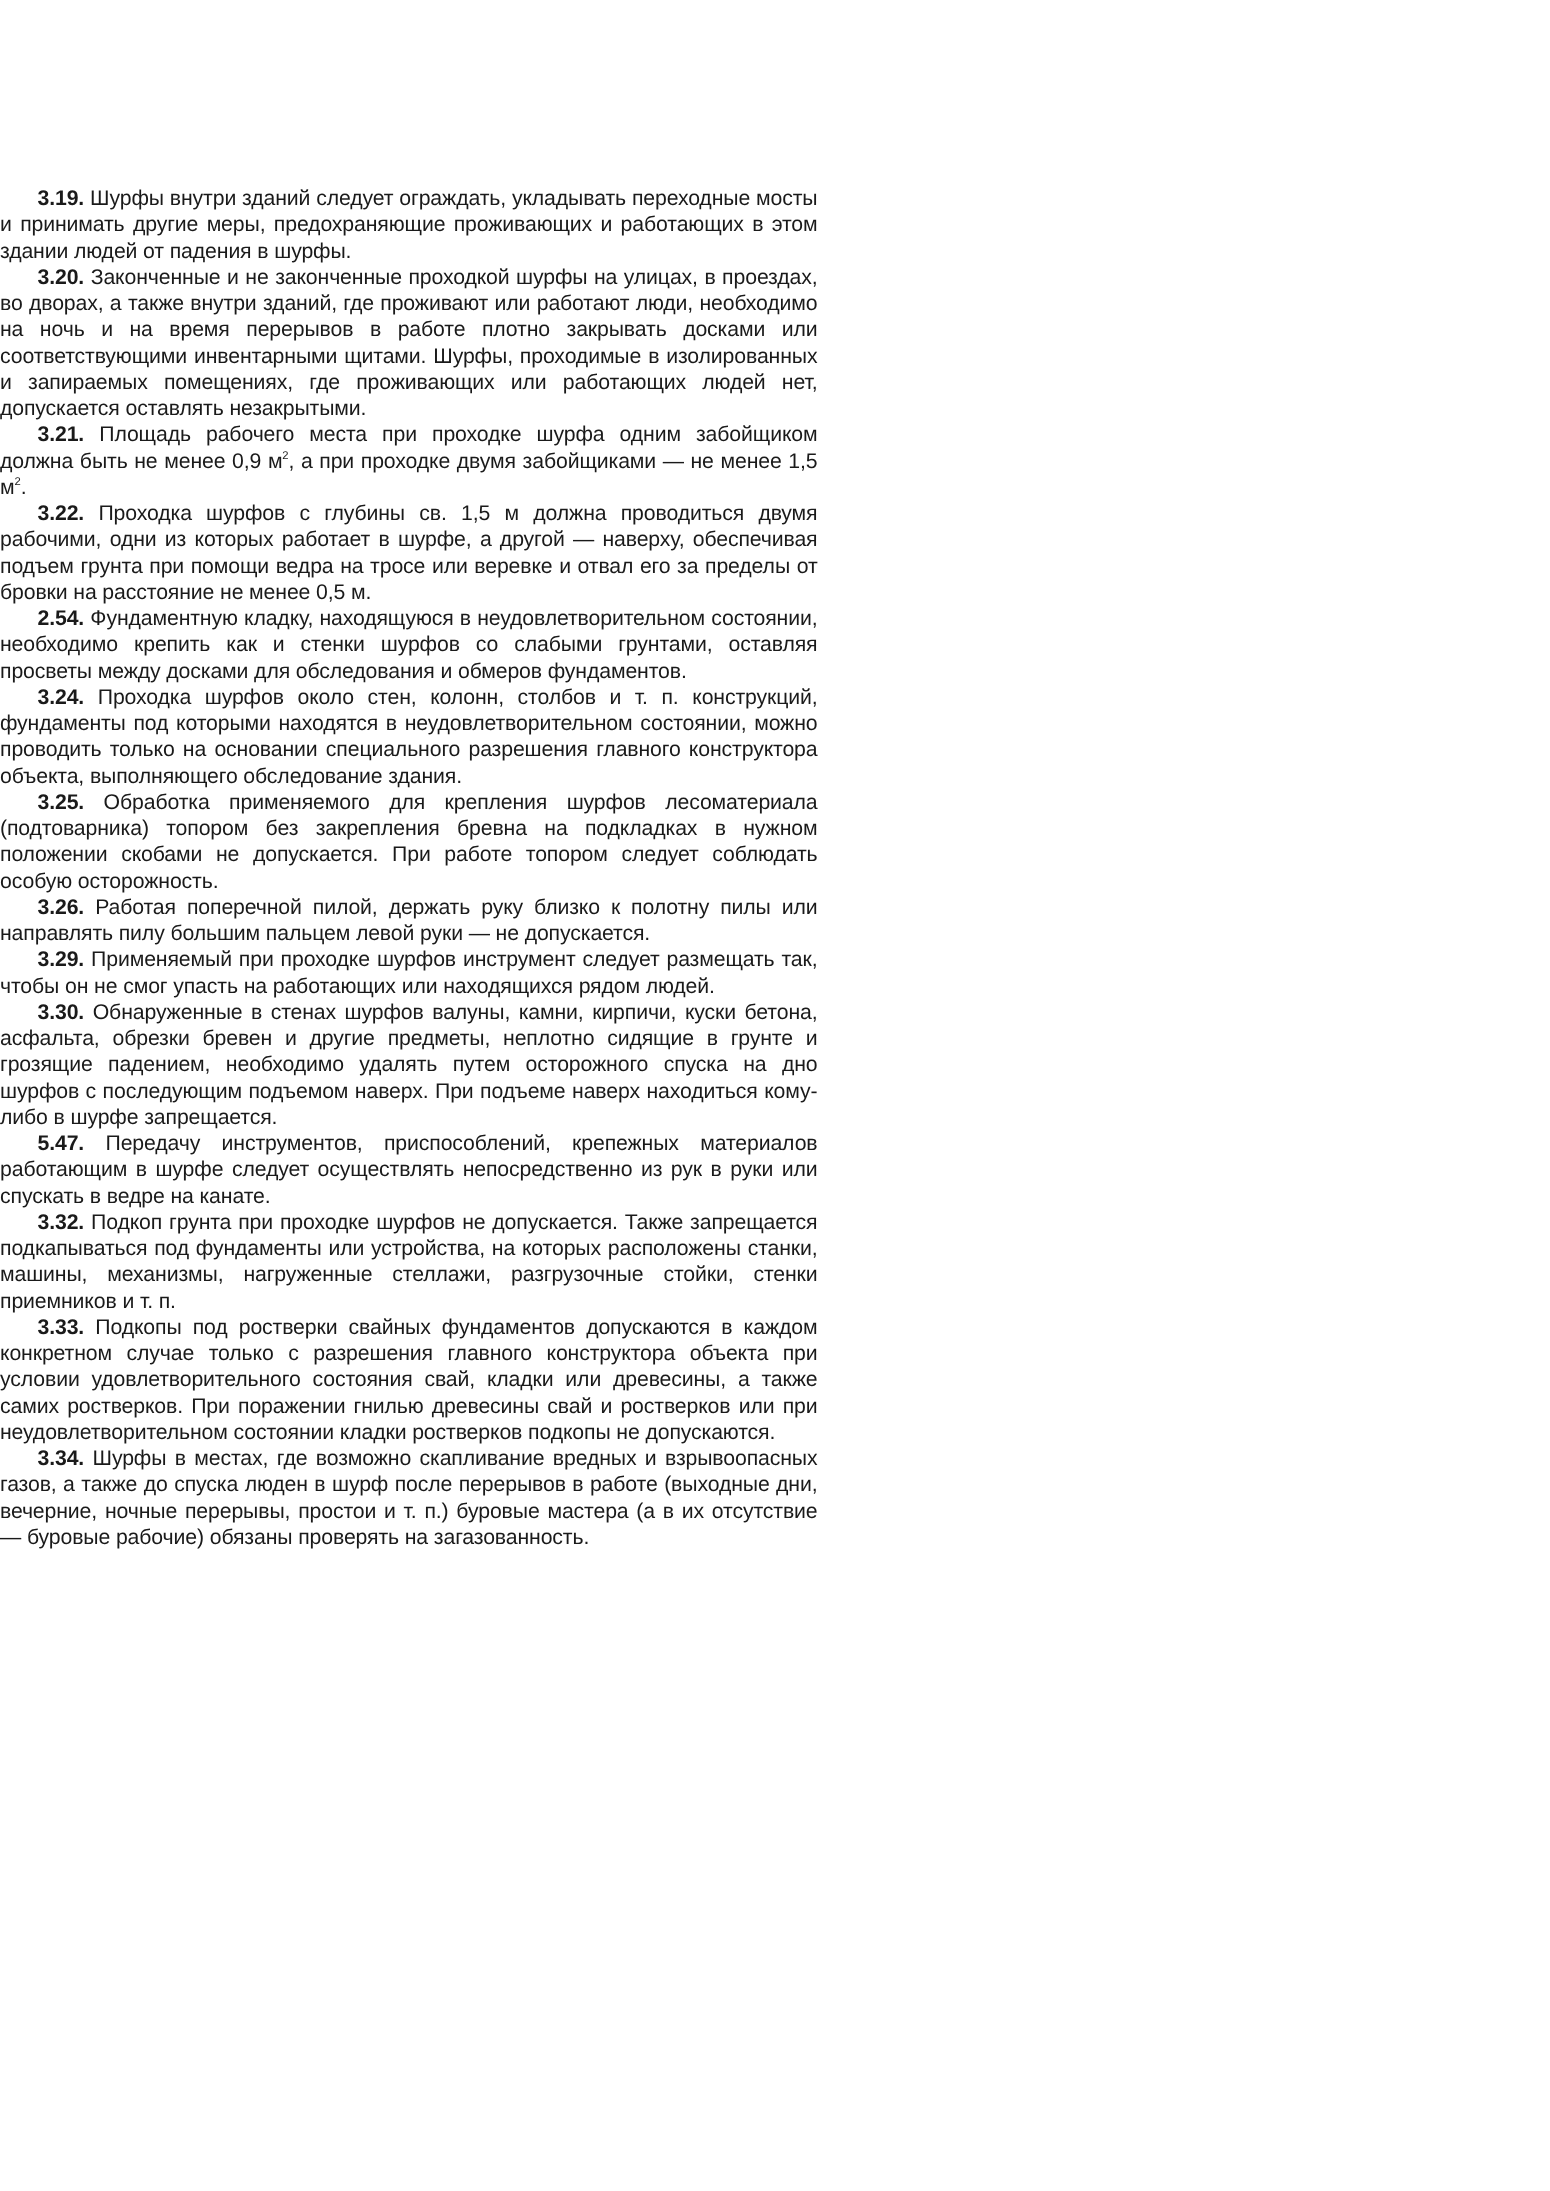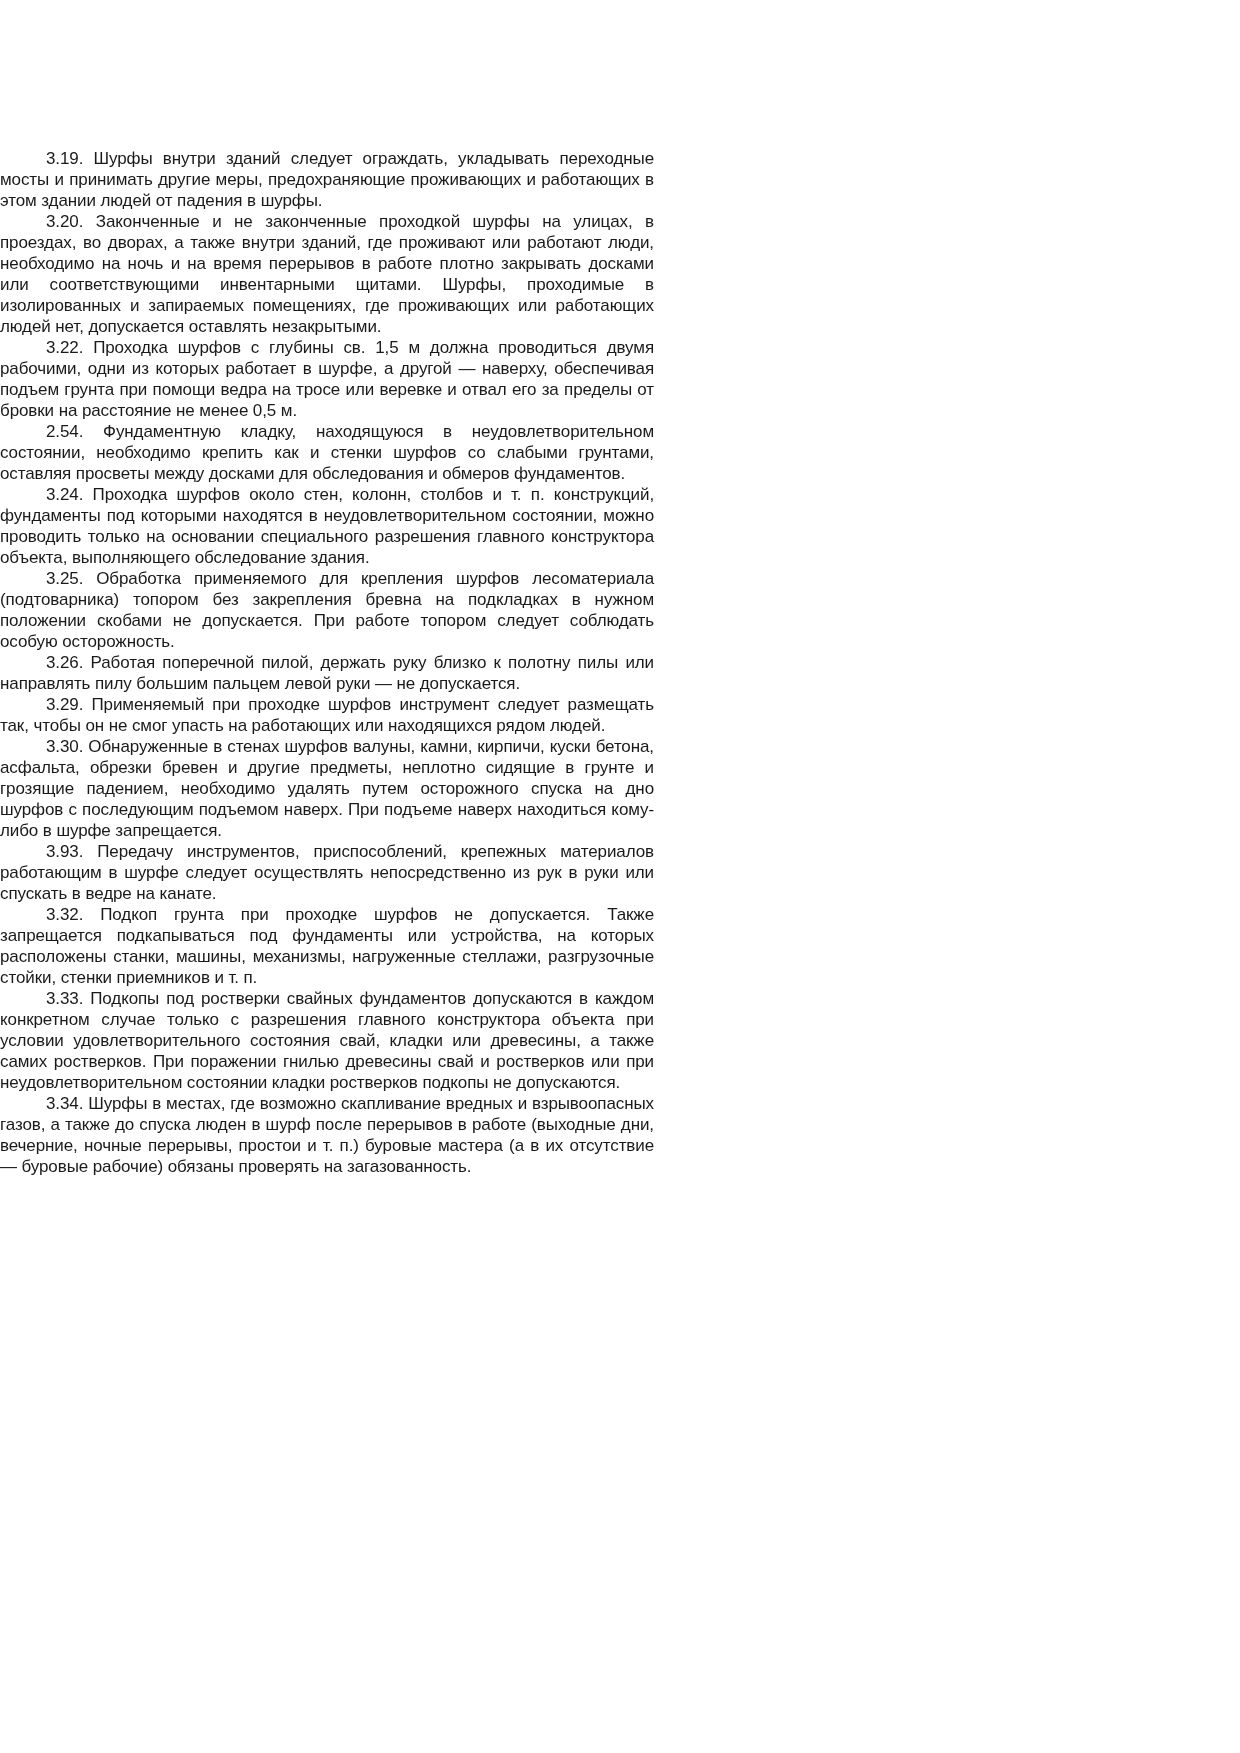--- a/index.html
+++ b/index.html
@@ -14,33 +14,34 @@
     line-height: 21px;
     color: #1a1a1a;
     letter-spacing: -0.1px;
   }
   .para {
     margin: 0;
     text-align: justify;
     text-indent: 30px;
     hyphens: none;
   }
-  .num { font-weight: normal; margin-left: 16px; }
+  .num { font-weight: bold; }
   sup { font-size: 9px; line-height: 0; vertical-align: 7px; }
 </style>
 </head>
 <body>
 
 <div class="page">
   <p class="para"><span class="num">3.19.</span><span> Шурфы внутри зданий следует ограждать, укладывать переходные мосты и принимать другие меры, предохраняющие проживающих и работающих в этом здании людей от падения в шурфы.</span></p>
   <p class="para"><span class="num">3.20.</span><span> Законченные и не законченные проходкой шурфы на улицах, в проездах, во дворах, а также внутри зданий, где проживают или работают люди, необходимо на ночь и на время перерывов в работе плотно закрывать досками или соответствующими инвентарными щитами. Шурфы, проходимые в изолированных и запираемых помещениях, где проживающих или работающих людей нет, допускается оставлять незакрытыми.</span></p>
+  <p class="para"><span class="num">3.21.</span><span> Площадь рабочего места при проходке шурфа одним забойщиком должна быть не менее 0,9 м</span><sup>2</sup><span>, а при проходке двумя забойщиками — не менее 1,5 м</span><sup>2</sup><span>.</span></p>
   <p class="para"><span class="num">3.22.</span><span> Проходка шурфов с глубины св. 1,5 м должна проводиться двумя рабочими, одни из которых работает в шурфе, а другой — наверху, обеспечивая подъем грунта при помощи ведра на тросе или веревке и отвал его за пределы от бровки на расстояние не менее 0,5 м.</span></p>
   <p class="para"><span class="num">2.54.</span><span> Фундаментную кладку, находящуюся в неудовлетворительном состоянии, необходимо крепить как и стенки шурфов со слабыми грунтами, оставляя просветы между досками для обследования и обмеров фундаментов.</span></p>
   <p class="para"><span class="num">3.24.</span><span> Проходка шурфов около стен, колонн, столбов и т. п. конструкций, фундаменты под которыми находятся в неудовлетворительном состоянии, можно проводить только на основании специального разрешения главного конструктора объекта, выполняющего обследование здания.</span></p>
   <p class="para"><span class="num">3.25.</span><span> Обработка применяемого для крепления шурфов лесоматериала (подтоварника) топором без закрепления бревна на подкладках в нужном положении скобами не допускается. При работе топором следует соблюдать особую осторожность.</span></p>
   <p class="para"><span class="num">3.26.</span><span> Работая поперечной пилой, держать руку близко к полотну пилы или направлять пилу большим пальцем левой руки — не допускается.</span></p>
   <p class="para"><span class="num">3.29.</span><span> Применяемый при проходке шурфов инструмент следует размещать так, чтобы он не смог упасть на работающих или находящихся рядом людей.</span></p>
   <p class="para"><span class="num">3.30.</span><span> Обнаруженные в стенах шурфов валуны, камни, кирпичи, куски бетона, асфальта, обрезки бревен и другие предметы, неплотно сидящие в грунте и грозящие  падением, необходимо удалять путем осторожного спуска на дно шурфов с последующим подъемом наверх. При подъеме наверх находиться кому-либо в шурфе запрещается.</span></p>
-  <p class="para"><span class="num">3.93.</span><span> Передачу инструментов, приспособлений, крепежных материалов работающим в шурфе следует осуществлять непосредственно из рук в руки или спускать в ведре на канате.</span></p>
+  <p class="para"><span class="num">5.47.</span><span> Передачу инструментов, приспособлений, крепежных материалов работающим в шурфе следует осуществлять непосредственно из рук в руки или спускать в ведре на канате.</span></p>
   <p class="para"><span class="num">3.32.</span><span> Подкоп грунта при проходке шурфов не допускается. Также запрещается подкапываться под фундаменты или устройства, на которых расположены станки, машины, механизмы, нагруженные стеллажи, разгрузочные стойки, стенки приемников и т. п.</span></p>
   <p class="para"><span class="num">3.33.</span><span> Подкопы под ростверки свайных фундаментов допускаются в каждом конкретном случае только с разрешения главного конструктора объекта при условии удовлетворительного состояния свай, кладки или древесины, а также самих ростверков. При поражении гнилью древесины свай и ростверков или при неудовлетворительном состоянии кладки ростверков подкопы не допускаются.</span></p>
   <p class="para"><span class="num">3.34.</span><span> Шурфы в местах, где возможно скапливание вредных и взрывоопасных газов, а также до спуска люден в шурф после перерывов в работе (выходные дни, вечерние, ночные перерывы, простои и т. п.) буровые мастера (а в их отсутствие — буровые рабочие) обязаны проверять на загазованность.</span></p>
 </div>
 
 </body></html>

